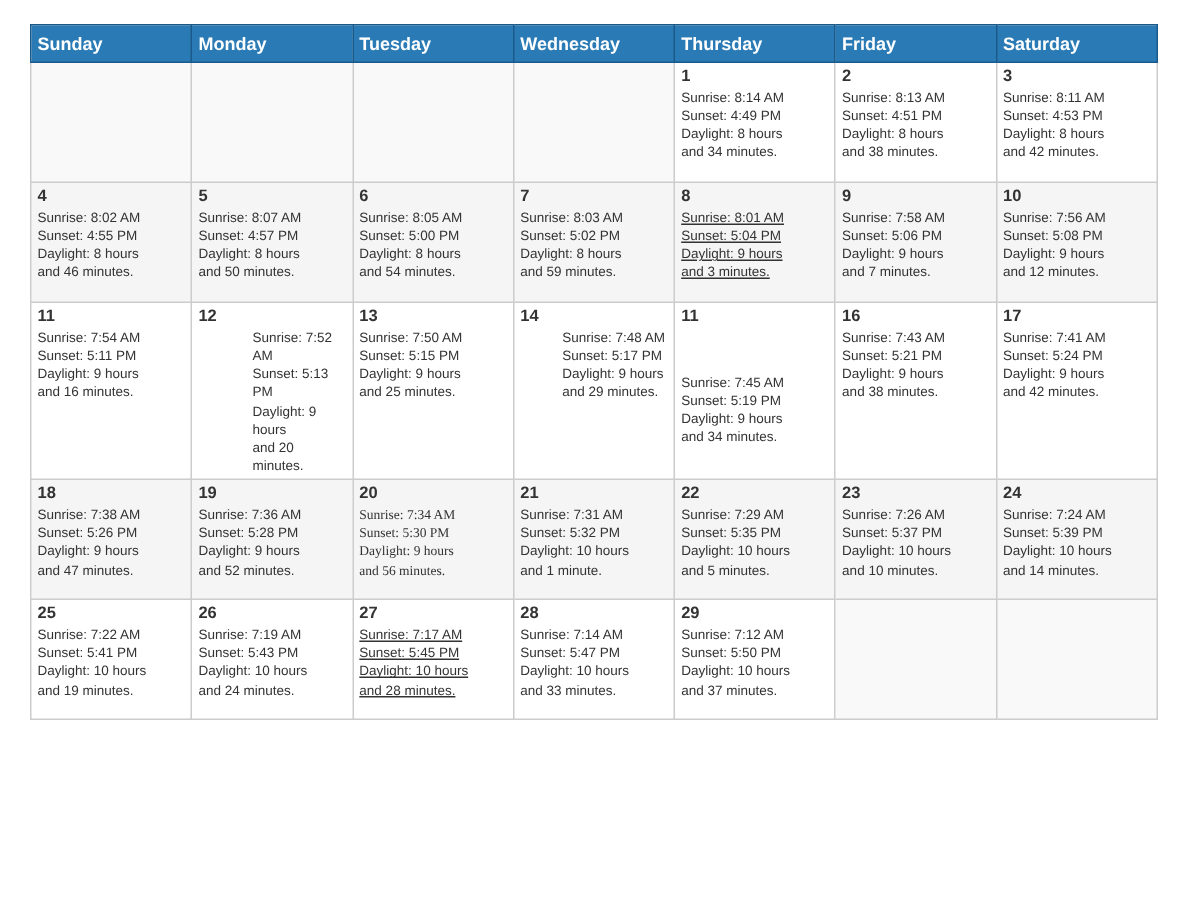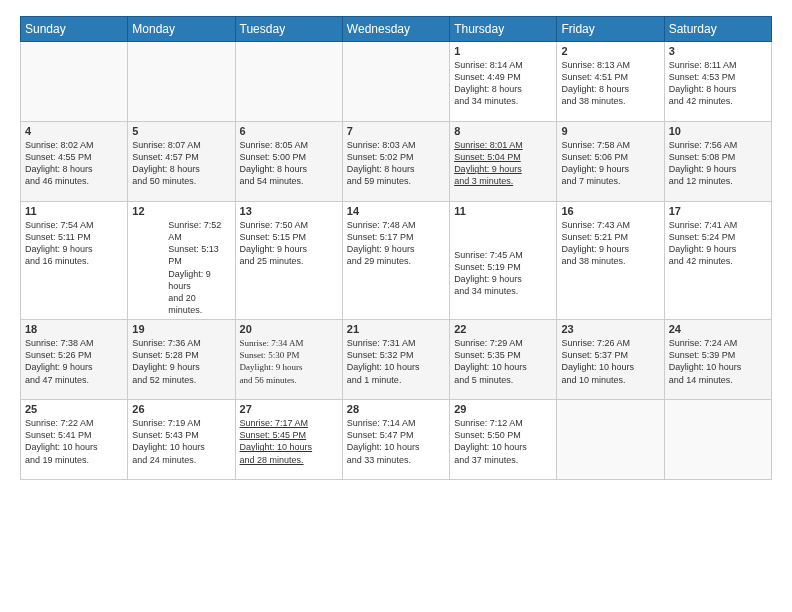--- a/index.html
+++ b/index.html
@@ -40,21 +40,21 @@
     }
     table {
       width: 100%;
       border-collapse: collapse;
       table-layout: fixed;
     }
     thead tr th {
       background: #2a7ab5;
       color: #fff;
       font-size: 12px;
-      font-weight: normal;
+      font-weight: bold;
       padding: 5px 4px;
       text-align: left;
       border: 1px solid #1a5a8a;
     }
     tbody tr td {
       border: 1px solid #ccc;
       vertical-align: top;
       padding: 3px 4px;
       font-size: 9.5px;
       color: #333;
@@ -190,21 +190,21 @@
           </td>
           <td>
             <div class="day-number">13</div>
             <div class="day-info" style="white-space: pre-line;">Sunrise: 7:50 AM
 Sunset: 5:15 PM
 Daylight: 9 hours
 and 25 minutes.</div>
           </td>
           <td>
             <div class="day-number">14</div>
-            <div class="day-info" style="white-space: pre-line;">Sunrise: 7:48 AM
+            <div class="day-info" style="white-space: pre-line; margin-left: 28px;">Sunrise: 7:48 AM
 Sunset: 5:17 PM
 Daylight: 9 hours
 and 29 minutes.</div>
           </td>
           <td>
             <div class="day-number">11</div>
             <div class="day-info" style="white-space: pre-line; margin-top: 32px;">Sunrise: 7:45 AM
 Sunset: 5:19 PM
 Daylight: 9 hours
 and 34 minutes.</div>

